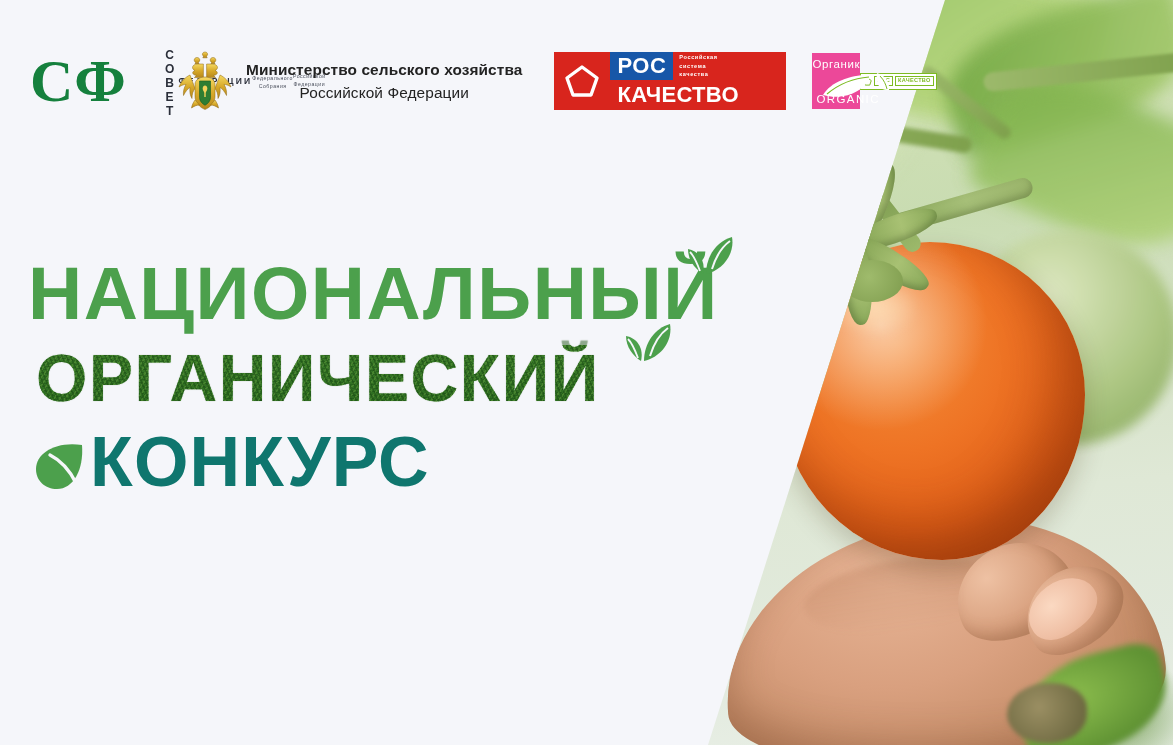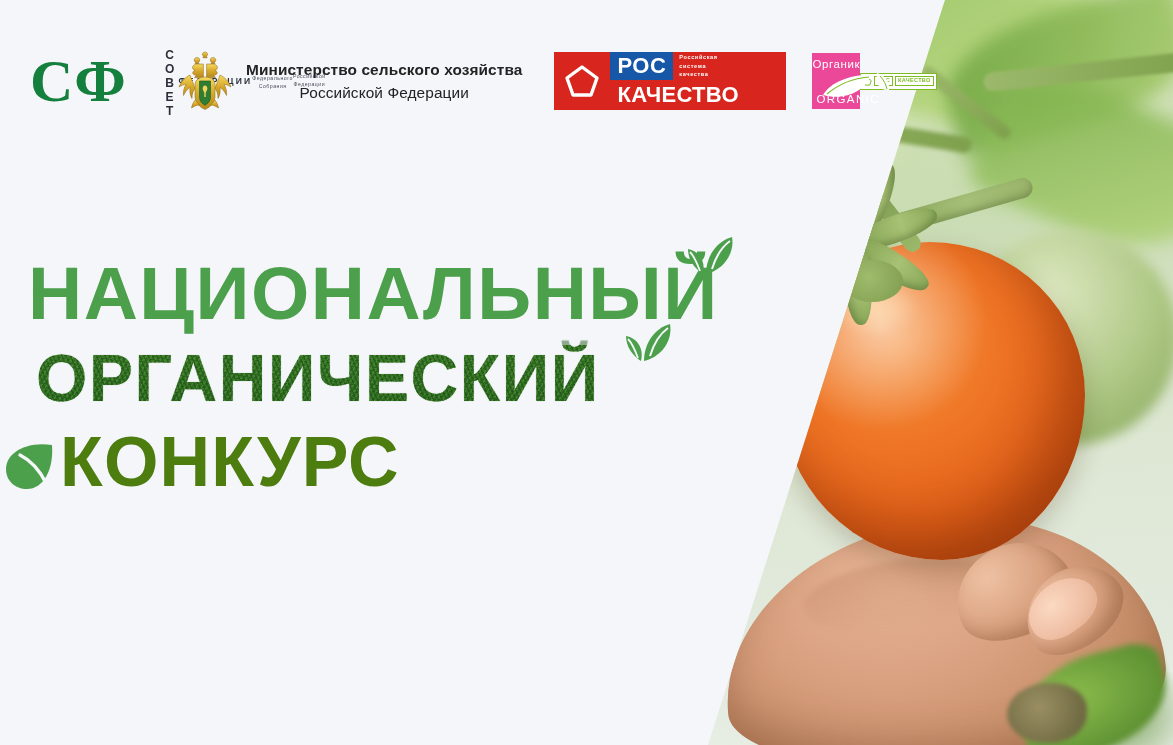--- a/index.html
+++ b/index.html
@@ -268,22 +268,22 @@
       repeating-linear-gradient(-54deg, rgba(132,198,80,.6) 0 1.5px, rgba(255,255,255,0) 1.5px 4.5px),
       repeating-linear-gradient(10deg, rgba(9,60,10,.4) 0 1px, rgba(255,255,255,0) 1px 3.5px),
       linear-gradient(180deg, #4d9d34, #2f7a22);
     -webkit-background-clip: text;
     background-clip: text;
     color: transparent;
     text-shadow: 0 0 1px rgba(40,90,30,.5);
   }
   .hl-3 {
     font-size: 70px; font-weight: 700; letter-spacing: 1.2px;
-    margin-top: 16px; margin-left: 32px;
-    color: #4d7c0f;
+    margin-top: 16px; margin-left: 62px;
+    color: #0f766e;
   }
   .leaf-acc-1 { position: absolute; left: 648px; top: -22px; }
   .leaf-acc-2 { position: absolute; left: 578px; top: -24px; }
   .leaf-acc-3 { position: absolute; left: -58px; top: 12px; }
 </style>
 </head>
 <body>
 
 <div id="poster">
 

